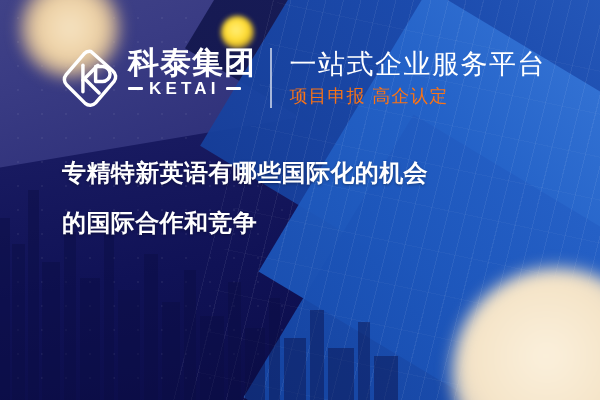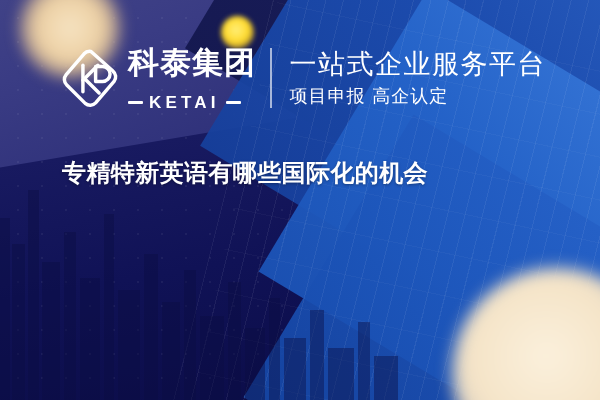--- a/index.html
+++ b/index.html
@@ -209,21 +209,21 @@
     line-height: 1;
     font-weight: 700;
     color: #ffffff;
     letter-spacing: 1px;
     white-space: nowrap;
     font-family: "DejaVu Sans", "Liberation Sans", sans-serif;
   }
   .brand-en-row {
     display: flex;
     align-items: center;
-    margin-top: 16px;
+    margin-top: 2px;
     white-space: nowrap;
   }
   .brand-dash {
     display: inline-block;
     width: 15px;
     height: 3px;
     background: #ffffff;
     border-radius: 1px;
   }
   .brand-en {
@@ -255,21 +255,21 @@
     line-height: 1.05;
     color: #ffffff;
     letter-spacing: 1.5px;
     white-space: nowrap;
     font-family: "DejaVu Sans", "Liberation Sans", sans-serif;
     font-weight: 400;
   }
   .slogan-sub {
     font-size: 18px;
     line-height: 1.05;
-    color: #ffffff;
+    color: #f97316;
     margin-top: 8px;
     letter-spacing: 1px;
     white-space: nowrap;
     font-family: "DejaVu Serif", "Liberation Serif", serif;
     font-weight: 400;
   }
 
   
   .headline {
     position: absolute;
@@ -364,15 +364,16 @@
     <div class="divider"></div>
 
     <div class="slogan">
       <div class="slogan-main">一站式企业服务平台</div>
       <div class="slogan-sub">项目申报 高企认定</div>
     </div>
   </div>
 
   <div class="headline">
     <div class="headline-line">专精特新英语有哪些国际化的机会</div>
+    <div class="headline-line">的国际合作和竞争</div>
   </div>
 
 </div>
 
 </body></html>

